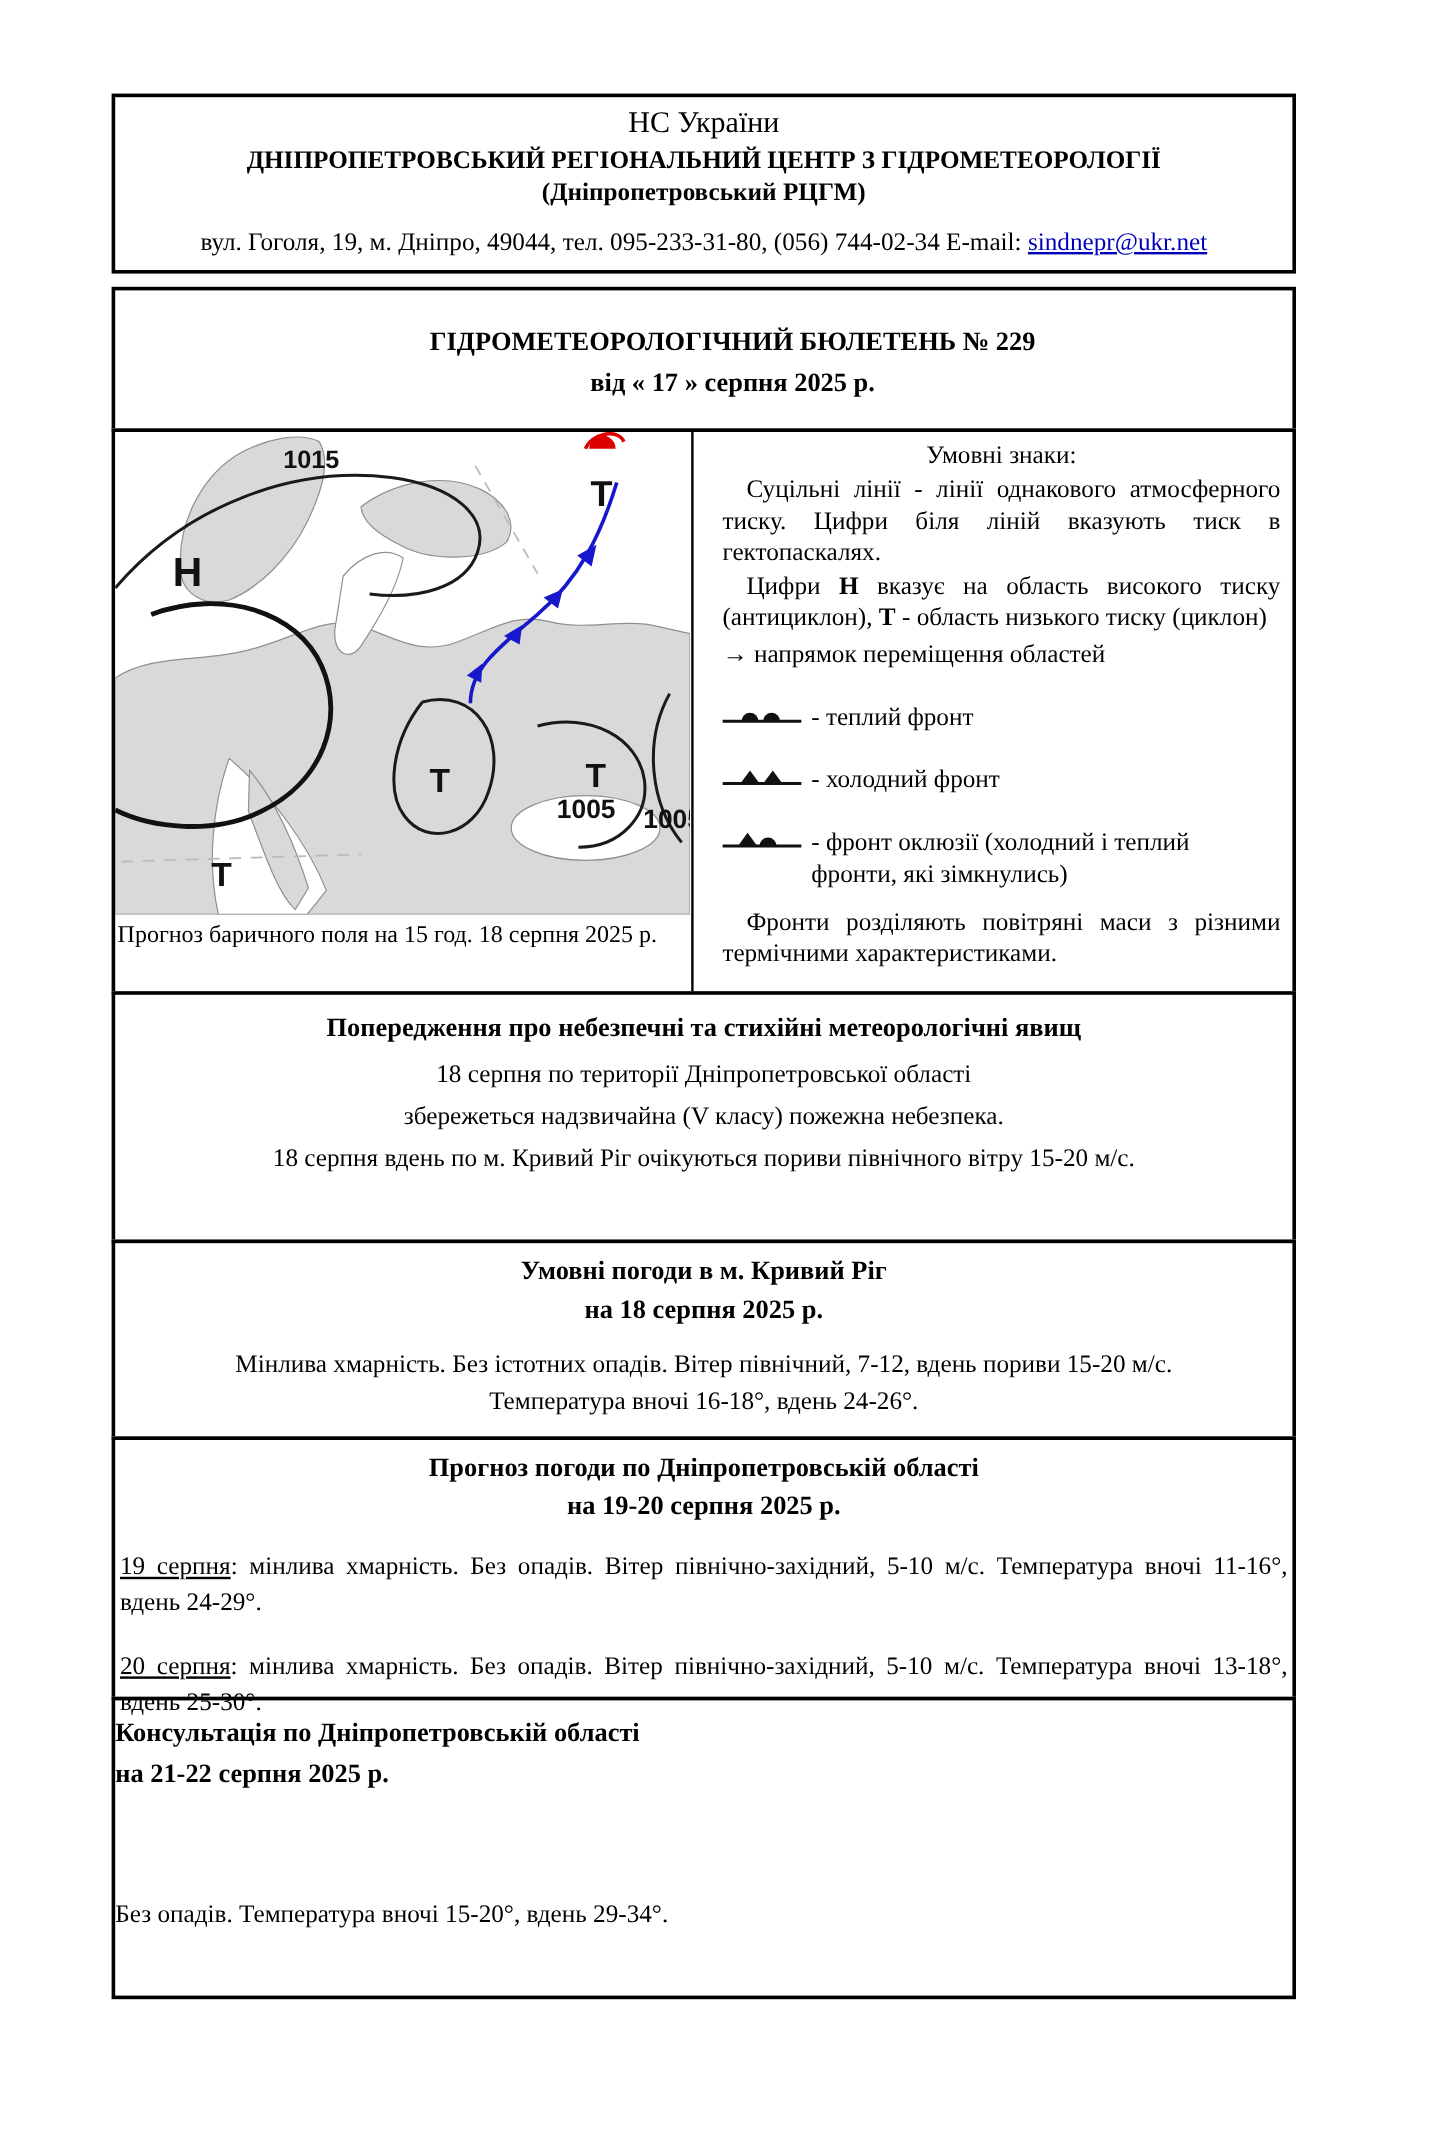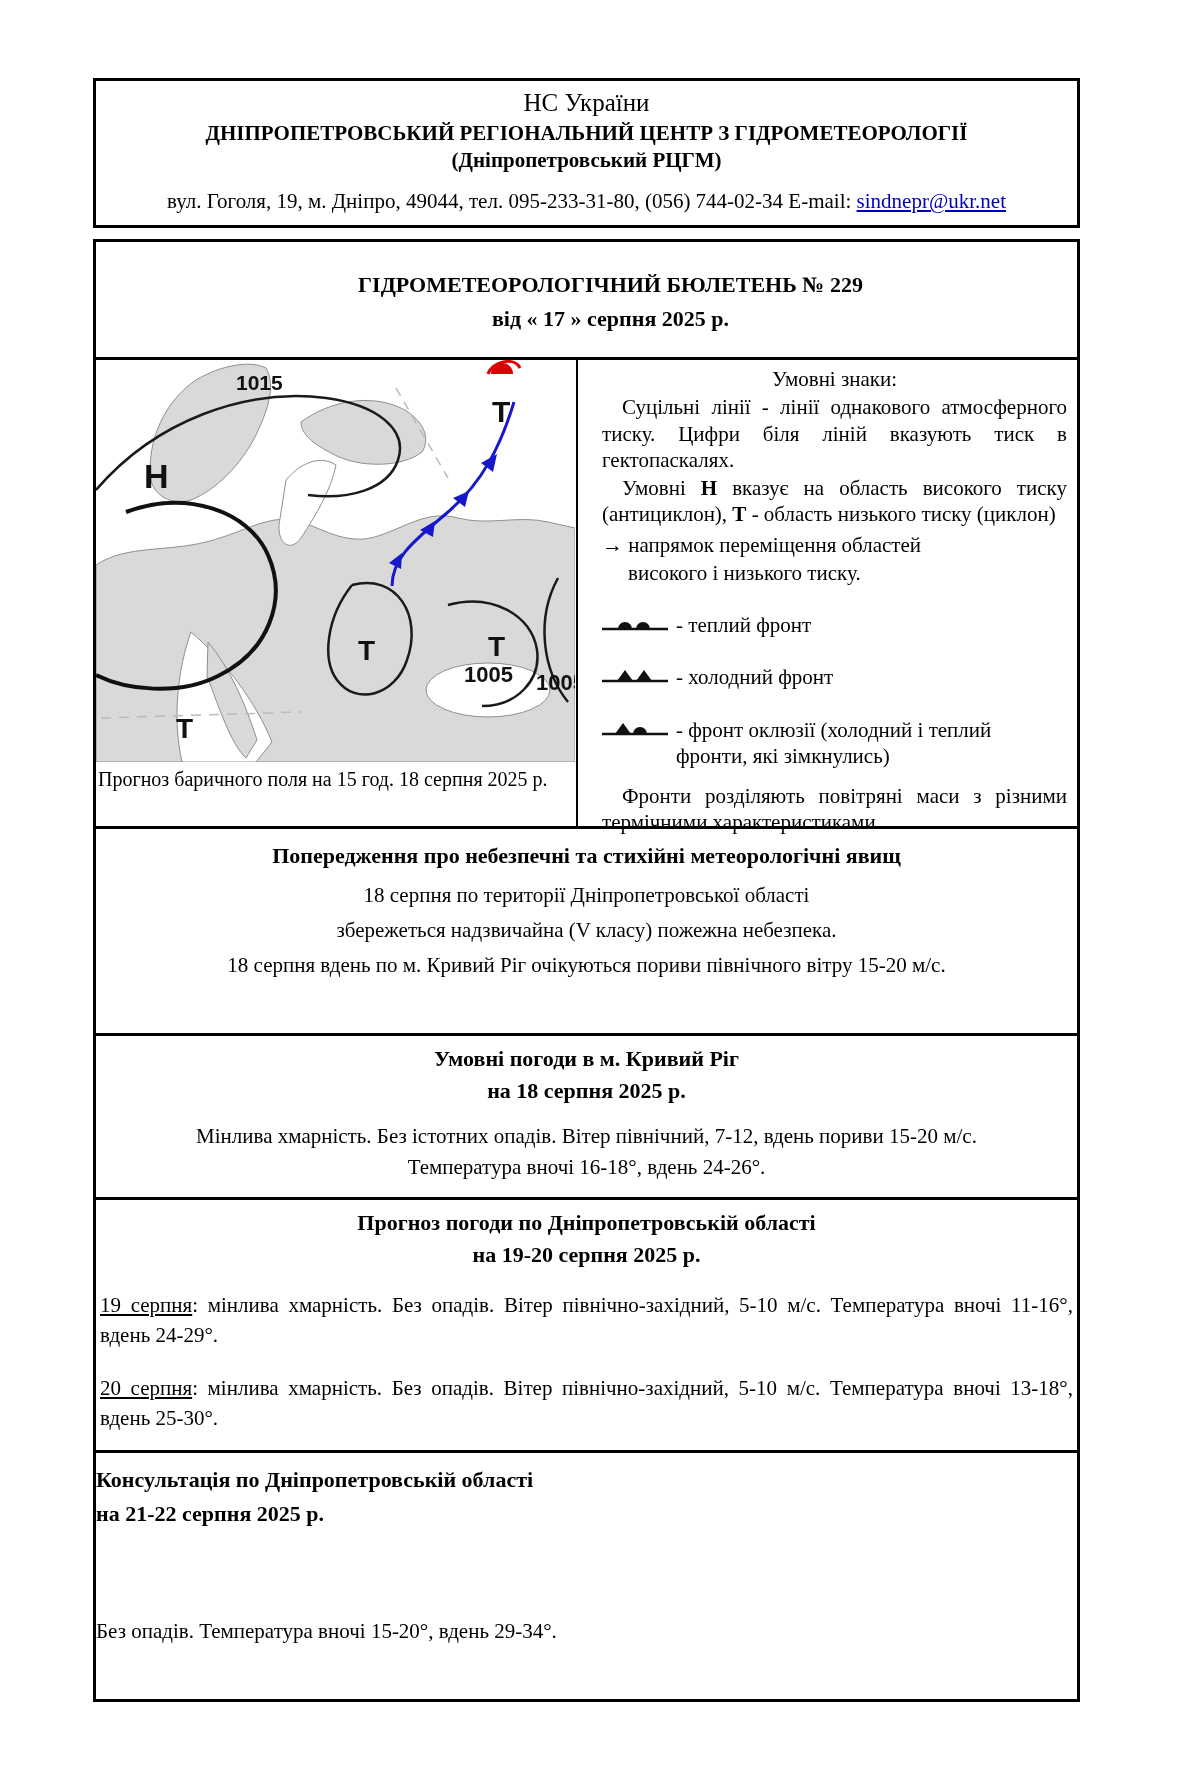--- a/index.html
+++ b/index.html
@@ -44,21 +44,21 @@
   .sec-warn .ln + .ln{margin-top:10px;}
 
   
   .sec-kr{height:167px;text-align:center;}
   .sec-kr .hd{font-size:22px;font-weight:bold;margin-top:10px;}
   .sec-kr .hd2{font-size:22px;font-weight:bold;margin-top:6px;}
   .sec-kr .ln{font-size:21px;margin-top:20px;}
   .sec-kr .ln2{font-size:21px;margin-top:6px;}
 
   
-  .sec-region{height:256px;}
+  .sec-region{height:220px;}
   .sec-region .hd{font-size:22px;font-weight:bold;margin-top:10px;text-align:center;}
   .sec-region .hd2{font-size:22px;font-weight:bold;margin-top:6px;text-align:center;}
   .sec-region .para{font-size:21px;text-align:justify;margin:22px 4px 0 4px;line-height:1.45;}
   .sec-region .para .dt{text-decoration:underline;}
 
   
   .sec-consult{height:252px;text-align:left;}
   .sec-consult .hd{font-size:22px;font-weight:bold;margin-top:14px;}
   .sec-consult .hd2{font-size:22px;font-weight:bold;margin-top:8px;}
   .sec-consult .ln{font-size:21px;margin-top:92px;}
@@ -125,23 +125,22 @@
         <text x="368" y="322" font-family="Liberation Sans, sans-serif" font-size="22" font-weight="bold" fill="#111">1005</text>
         <text x="440" y="330" font-family="Liberation Sans, sans-serif" font-size="22" font-weight="bold" fill="#111">1005</text>
         <text x="80" y="378" font-family="Liberation Sans, sans-serif" font-size="28" font-weight="bold" fill="#111">Т</text>
       </svg>
       <div class="map-caption">Прогноз баричного поля на 15 год. 18 серпня 2025 р.</div>
     </div>
 
     <div class="legend-col">
       <div class="legend-title">Умовні знаки:</div>
       <p class="legend-p">Суцільні лінії - лінії однакового атмосферного тиску. Цифри біля ліній вказують тиск в гектопаскалях.</p>
-      <p class="legend-p"><span>Умовні </span><b>Н</b><span> вказує на область високого тиску (антициклон), </span><b>Т</b><span> - область низького тиску (циклон)</span></p>
+      <p class="legend-p"><span>Цифри </span><b>Н</b><span> вказує на область високого тиску (антициклон), </span><b>Т</b><span> - область низького тиску (циклон)</span></p>
       <div class="legend-arrow">→ напрямок переміщення областей</div>
-      <div class="legend-arrow2">високого і низького тиску.</div>
 
       <div class="front-row">
         <svg class="sym" width="66" height="18" viewBox="0 0 66 18">
             <line x1="0" y1="13" x2="66" y2="13" stroke="#111" stroke-width="2.5"></line>
             <path d="M16,13 a7,7 0 0 1 14,0 Z" fill="#111"></path>
             <path d="M34,13 a7,7 0 0 1 14,0 Z" fill="#111"></path>
           </svg>
         <span class="lbl">- теплий фронт</span>
       </div>
       <div class="front-row">

